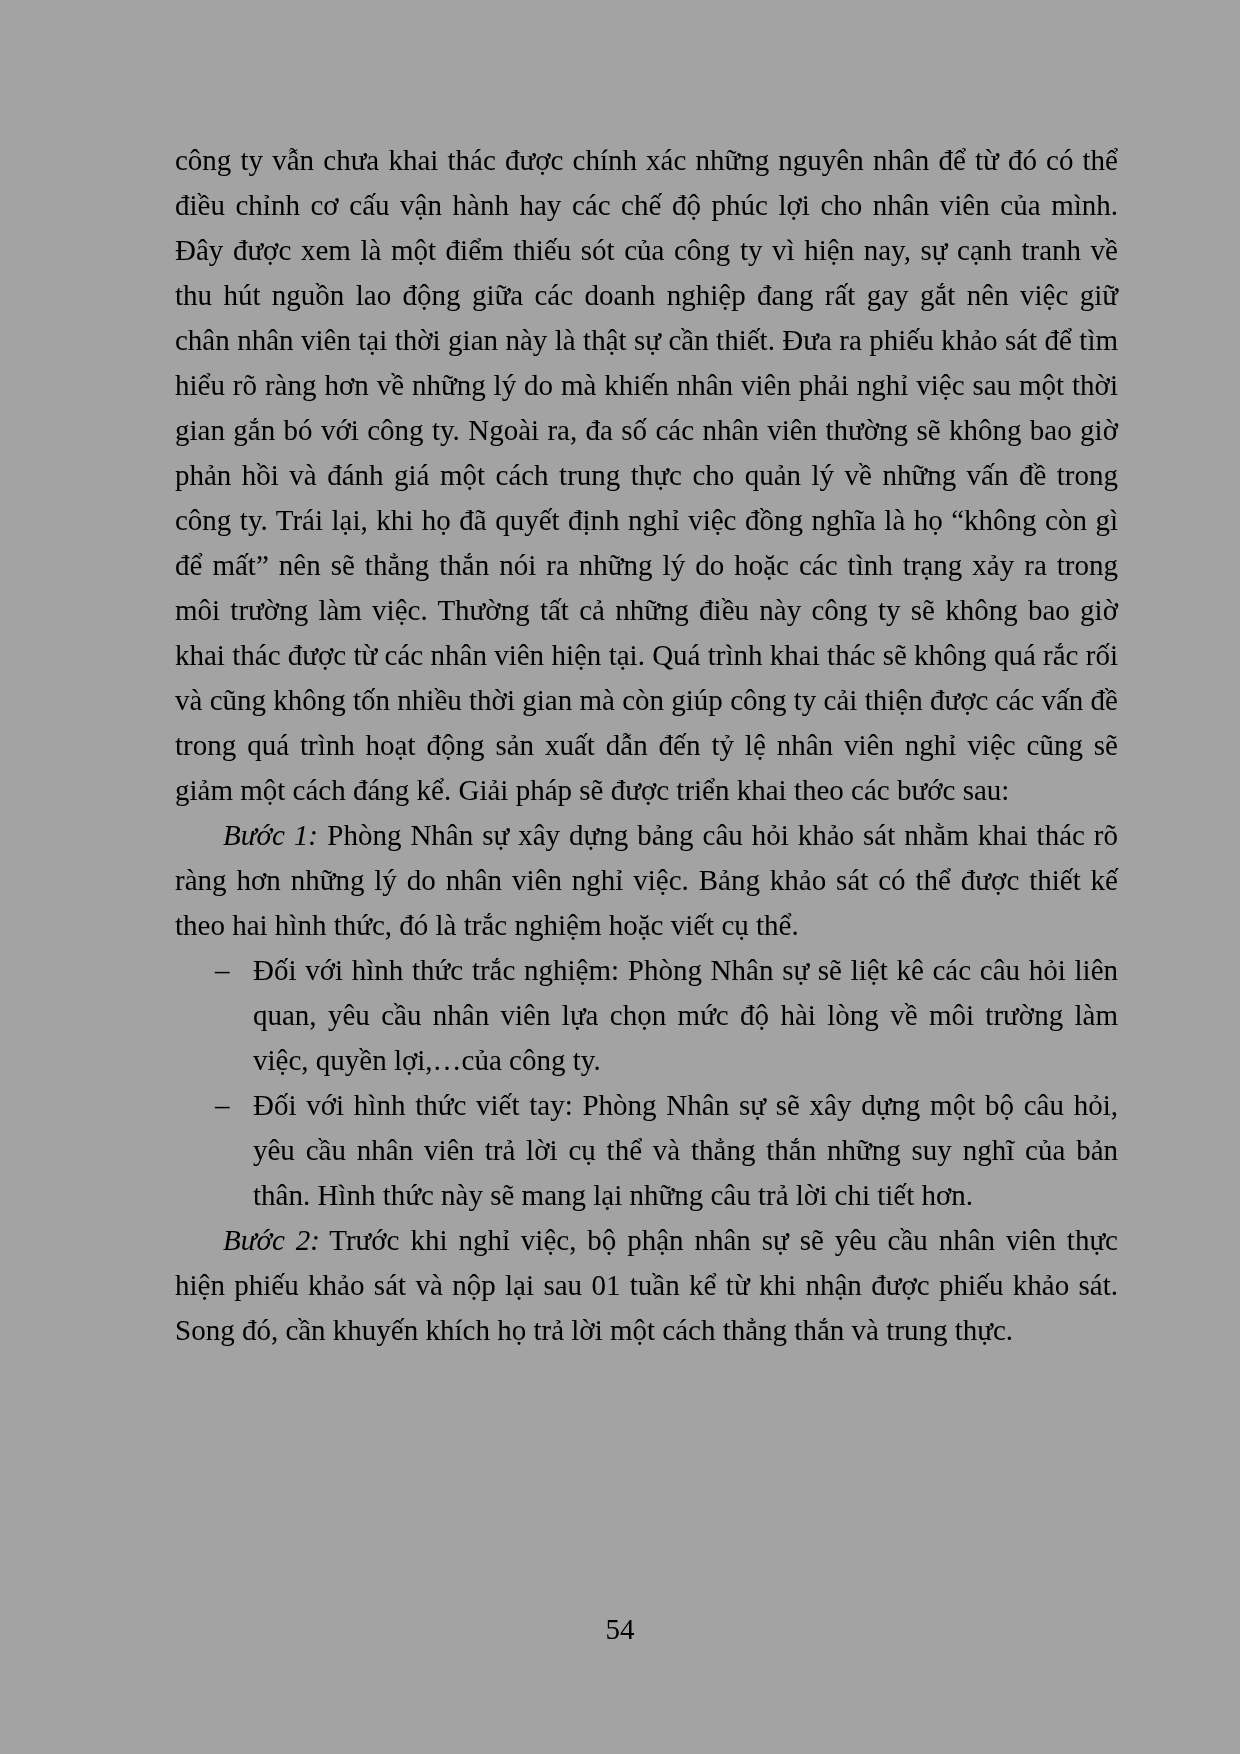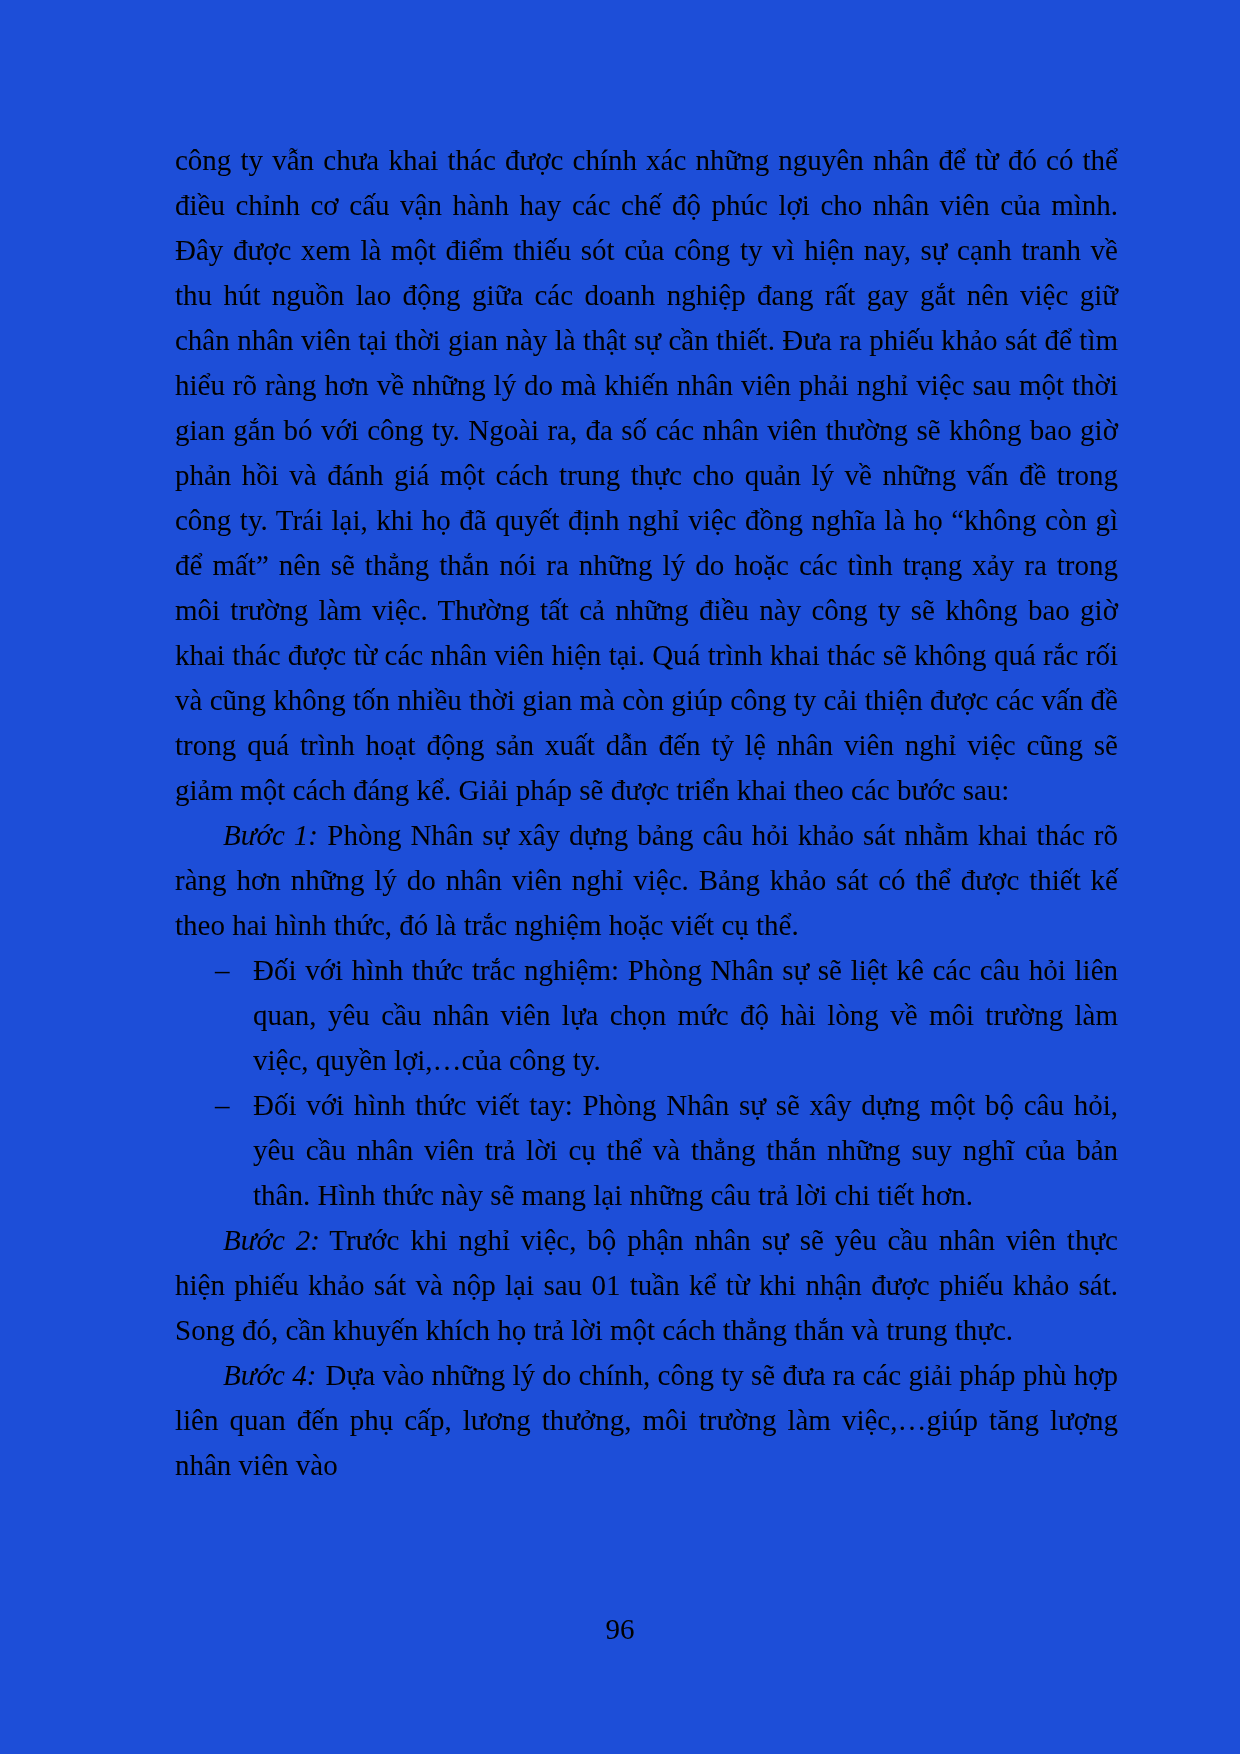--- a/index.html
+++ b/index.html
@@ -4,21 +4,21 @@
 <style>
   html, body {
     margin: 0;
     padding: 0;
     background: #ffffff;
   }
   .page {
     position: relative;
     width: 1240px;
     height: 1754px;
-    background: #1d4ed8;
+    background: #a3a3a3;
     color: #000000;
     font-family: "Liberation Serif", "DejaVu Serif", serif;
     font-size: 29px;
     line-height: 45px;
     box-sizing: border-box;
     padding: 138px 122px 0 175px;
     text-align: justify;
     overflow: hidden;
   }
   .para {
@@ -63,17 +63,16 @@
     <span class="bullet-marker">–</span><span>Đối với hình thức trắc nghiệm: Phòng Nhân sự sẽ liệt kê các câu hỏi liên quan, yêu cầu nhân viên lựa chọn mức độ hài lòng về môi trường làm việc, quyền lợi,…của công ty.</span>
   </div>
 
   <div class="bullet">
     <span class="bullet-marker">–</span><span>Đối với hình thức viết tay: Phòng Nhân sự sẽ xây dựng một bộ câu hỏi, yêu cầu nhân viên trả lời cụ thể và thẳng thắn những suy nghĩ của bản thân. Hình thức này sẽ mang lại những câu trả lời chi tiết hơn.</span>
   </div>
 
   <p class="para indent"><span class="step-label">Bước 2:</span><span>Trước khi nghỉ việc, bộ phận nhân sự sẽ yêu cầu nhân viên thực hiện phiếu khảo sát và nộp lại sau 01 tuần kể từ khi nhận được phiếu khảo sát. Song đó, cần khuyến khích họ trả lời một cách thẳng thắn và trung thực.</span></p>
 
 
-  <p class="para indent"><span class="step-label">Bước 4:</span><span>Dựa vào những lý do chính, công ty sẽ đưa ra các giải pháp phù hợp liên quan đến phụ cấp, lương thưởng, môi trường làm việc,…giúp tăng lượng nhân viên vào</span></p>
 
-  <div class="page-number">96</div>
+  <div class="page-number">54</div>
 
 </div>
 
 </body></html>

